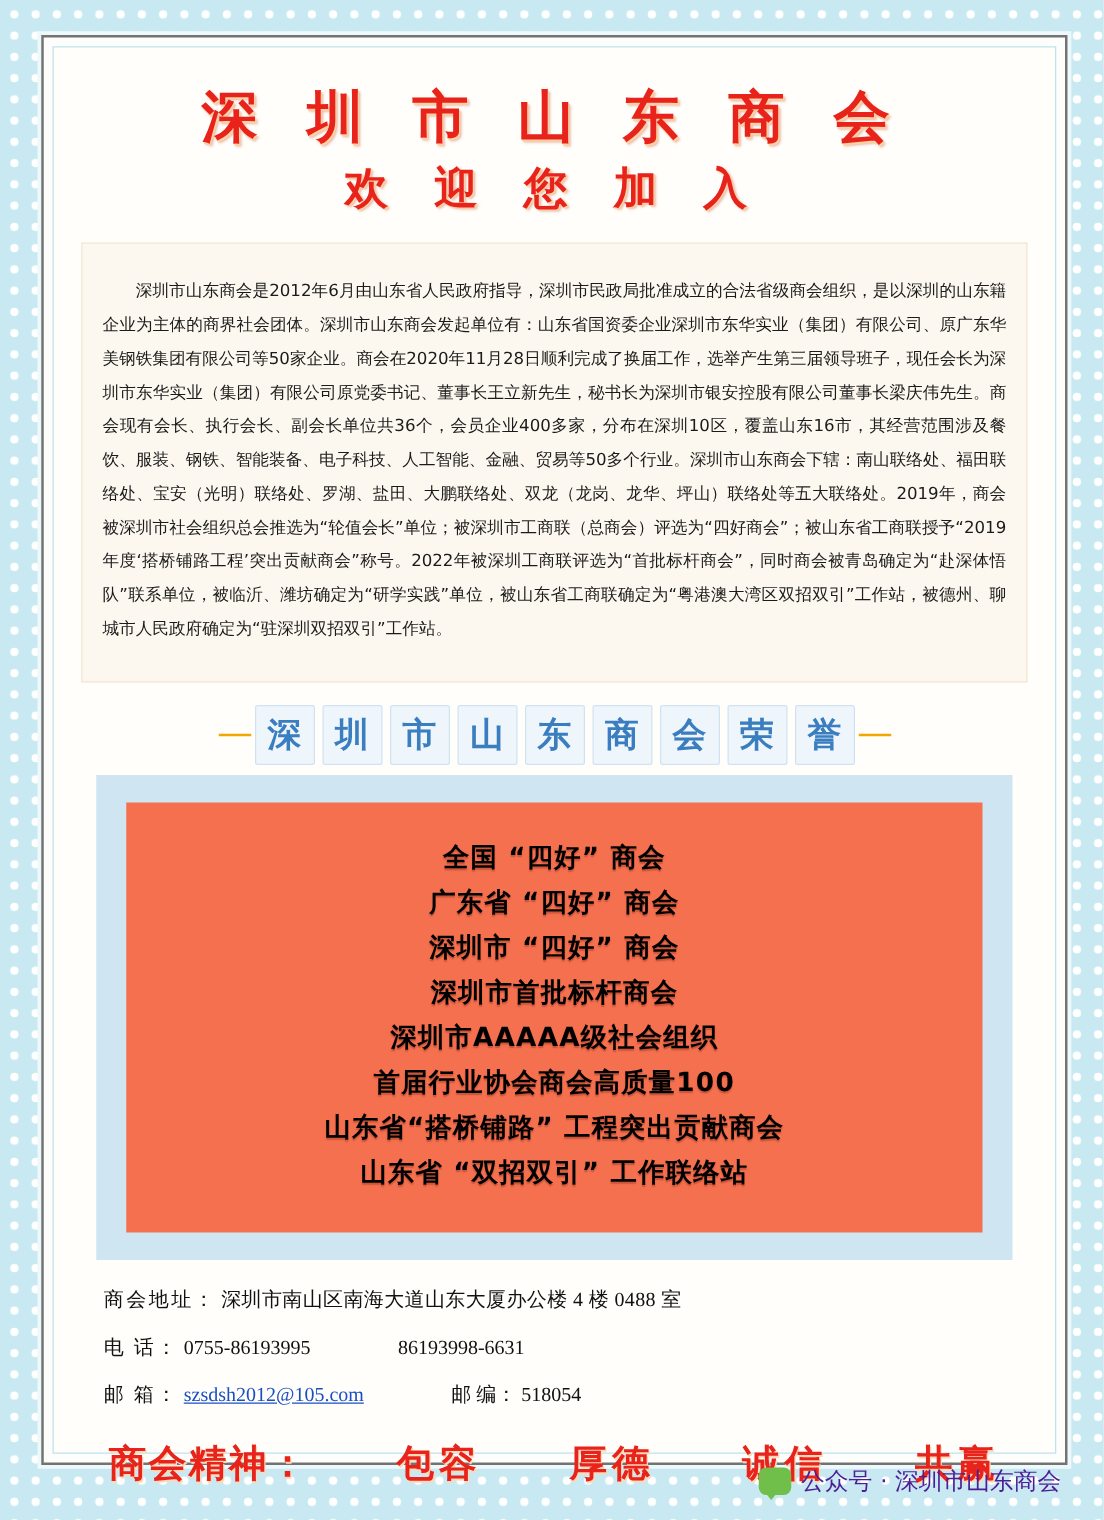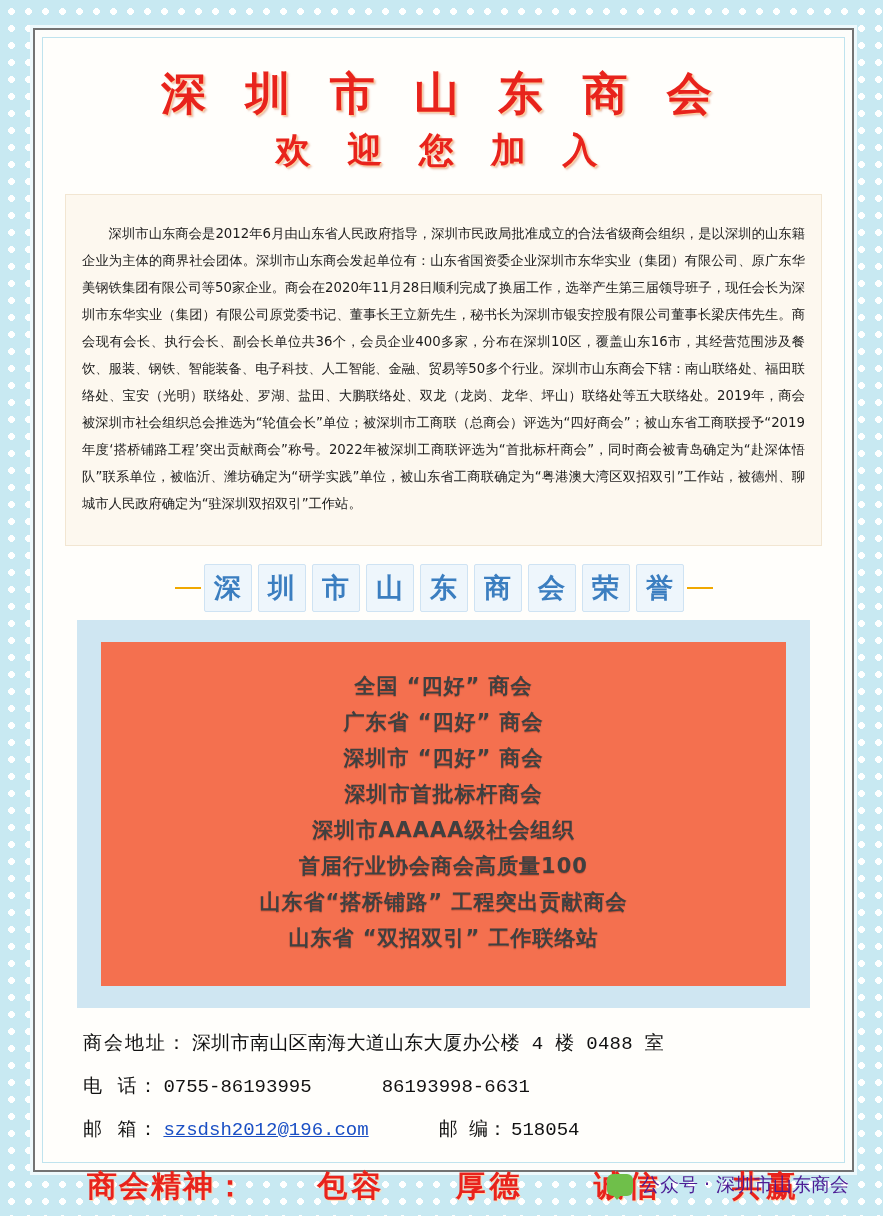--- a/index.html
+++ b/index.html
@@ -110,32 +110,32 @@
   }
   .honor-panel {
     background: #f4704f;
     padding: 26px 10px 30px 10px;
     text-align: center;
   }
   .honor-item {
     font-family: "DejaVu Sans", "Liberation Sans", sans-serif;
     font-size: 21px;
     font-weight: bold;
-    color: #404040;
+    color: #000000;
     line-height: 36px;
     letter-spacing: 1px;
     text-shadow: 0 1px 1px rgba(120,30,10,.35);
   }
 
   
   .contact {
     margin: 22px 40px 0 40px;
-    font-size: 19px;
+    font-size: 16px;
     color: #111;
-    font-family: Liberation Mono, monospace;
+    font-family: Liberation Serif, serif;
   }
   .contact-row {
     display: flex;
     align-items: baseline;
     margin-bottom: 17px;
   }
   .c-label {
     letter-spacing: 2px;
     white-space: nowrap;
   }
@@ -247,21 +247,21 @@
         <span class="c-label">商会地址：</span>
         <span class="c-val">深圳市南山区南海大道山东大厦办公楼 4 楼 0488 室</span>
       </div>
       <div class="contact-row">
         <span class="c-label">电 话：</span>
         <span class="c-val">0755-86193995</span>
         <span class="c-col2">86193998-6631</span>
       </div>
       <div class="contact-row">
         <span class="c-label">邮 箱：</span>
-        <span class="c-val mail-link">szsdsh2012@196.com</span>
+        <span class="c-val mail-link">szsdsh2012@105.com</span>
         <span class="c-col2">邮 编：</span>
         <span class="c-val">518054</span>
       </div>
     </div>
 
     <div class="spirit">
       <span class="spirit-label">商会精神：</span>
       <span class="spirit-word">包容</span>
       <span class="spirit-word">厚德</span>
       <span class="spirit-word">诚信</span>

